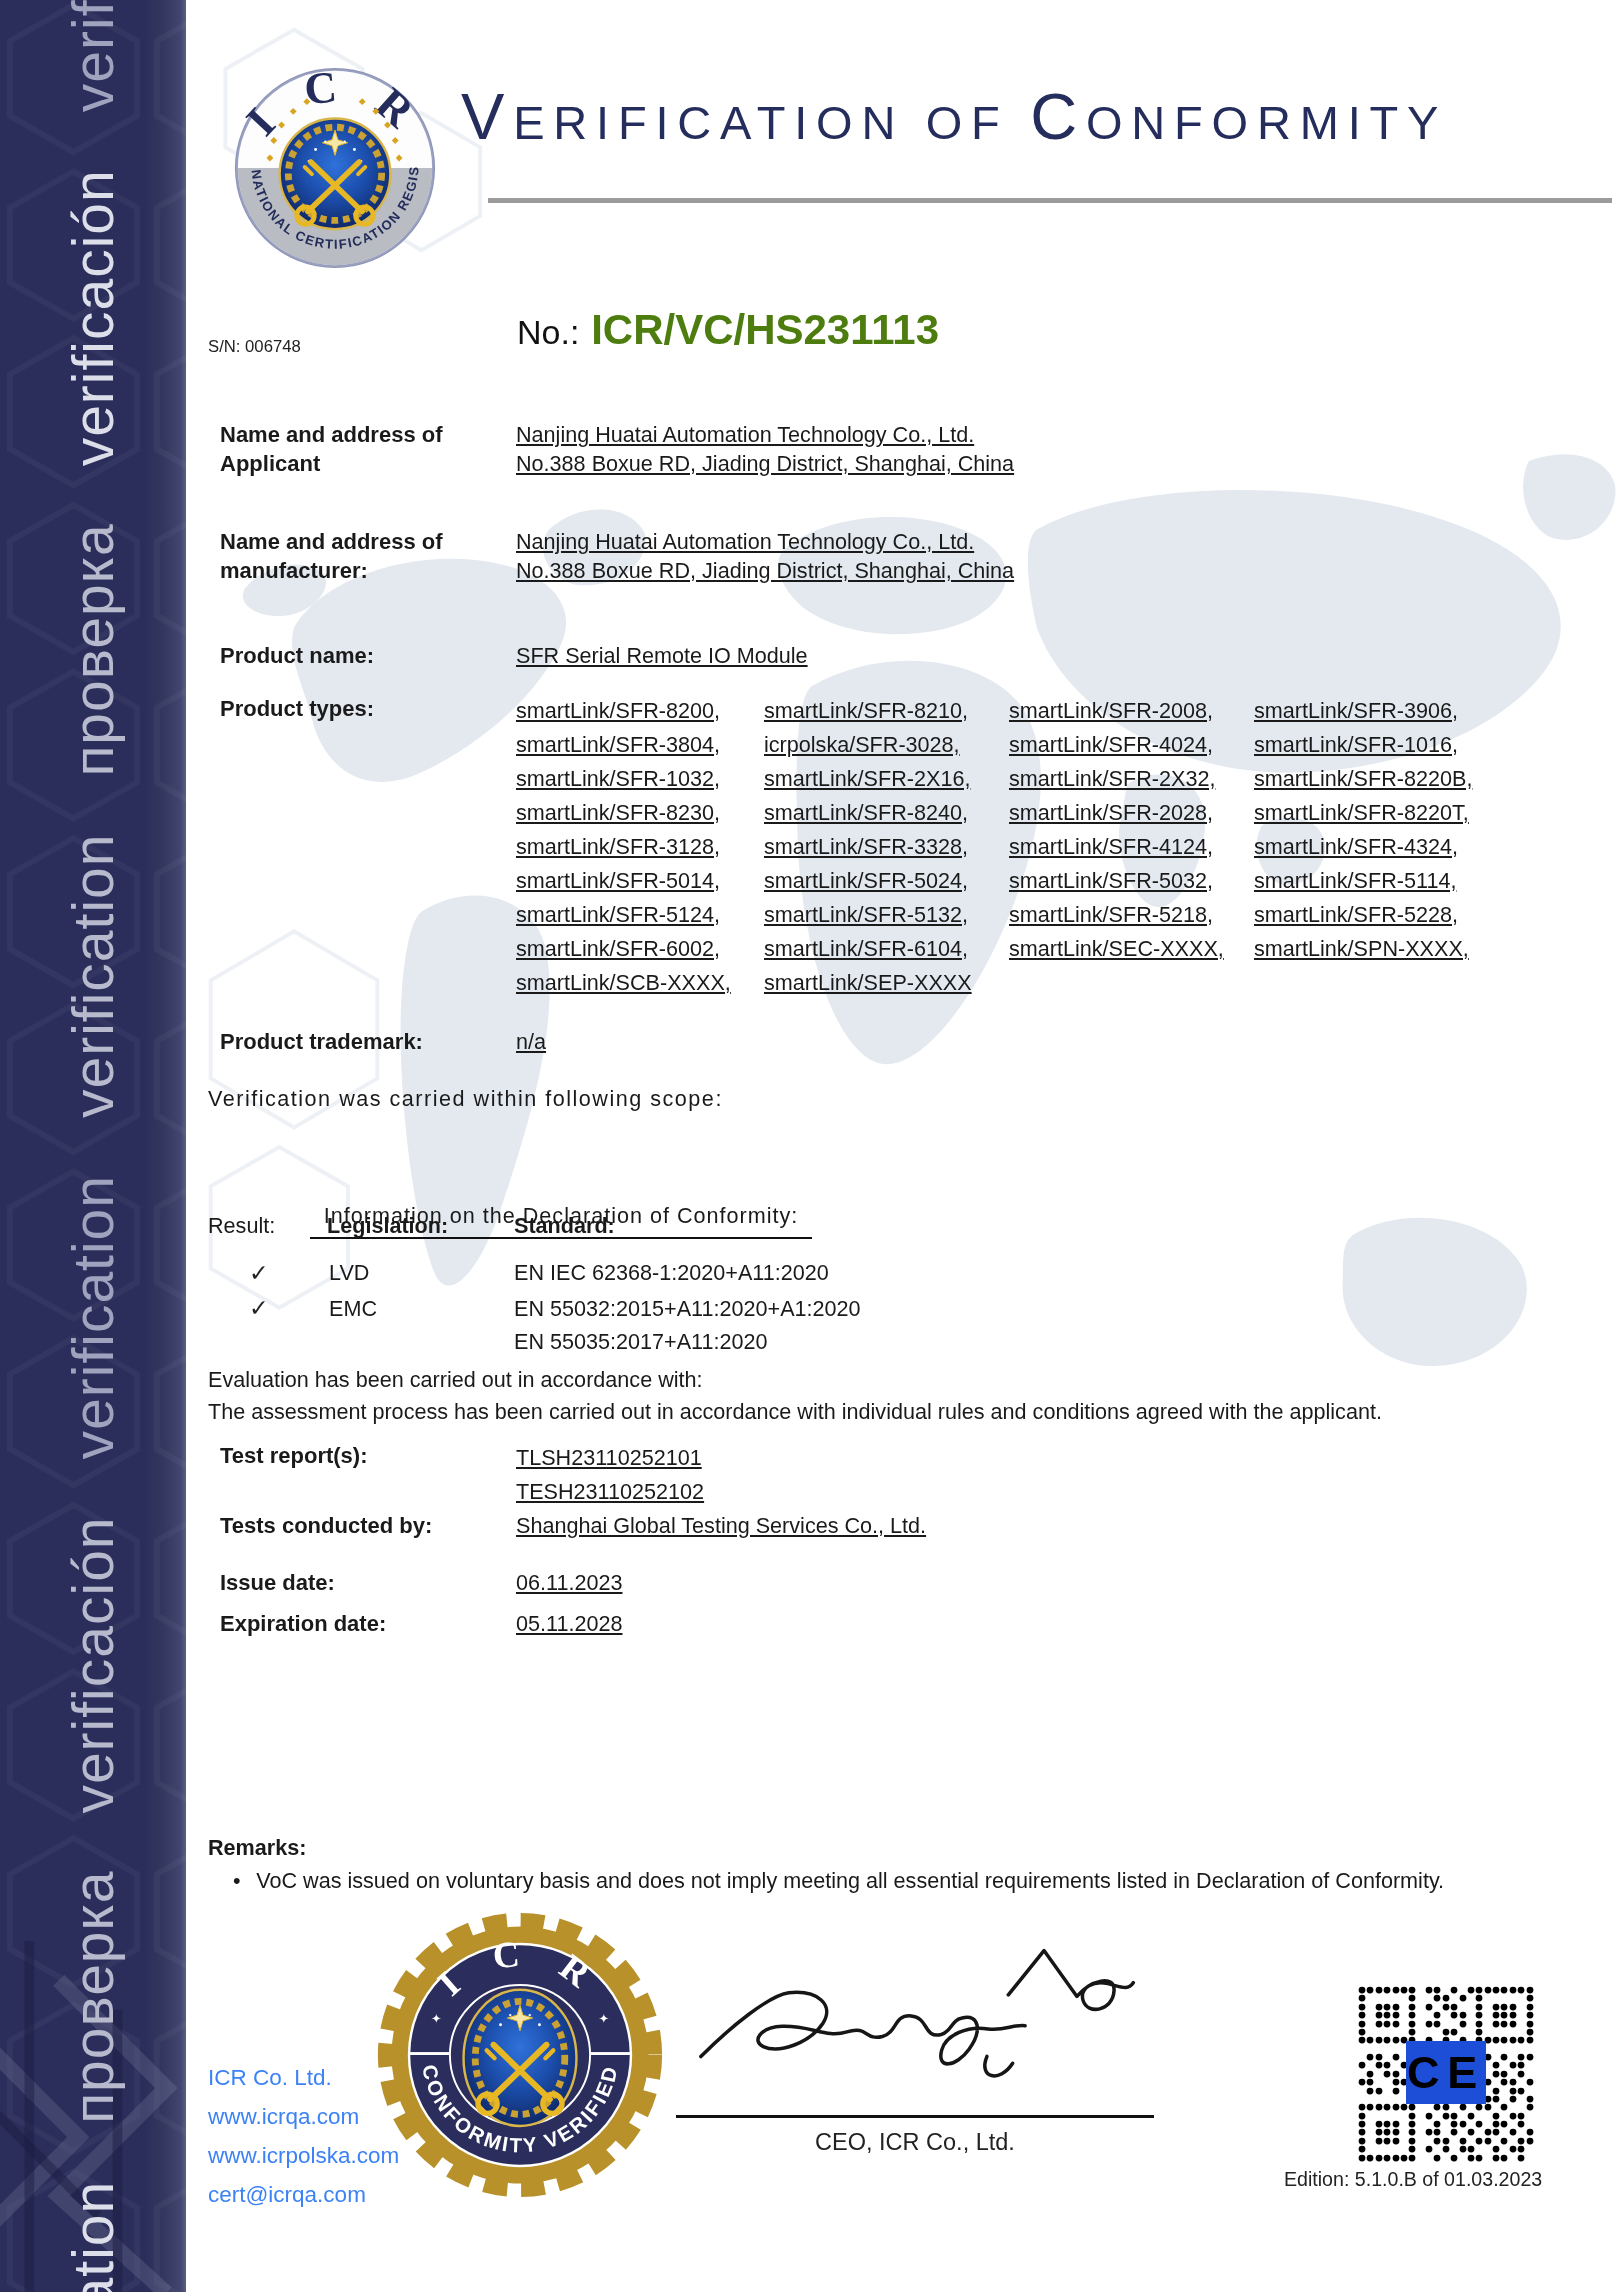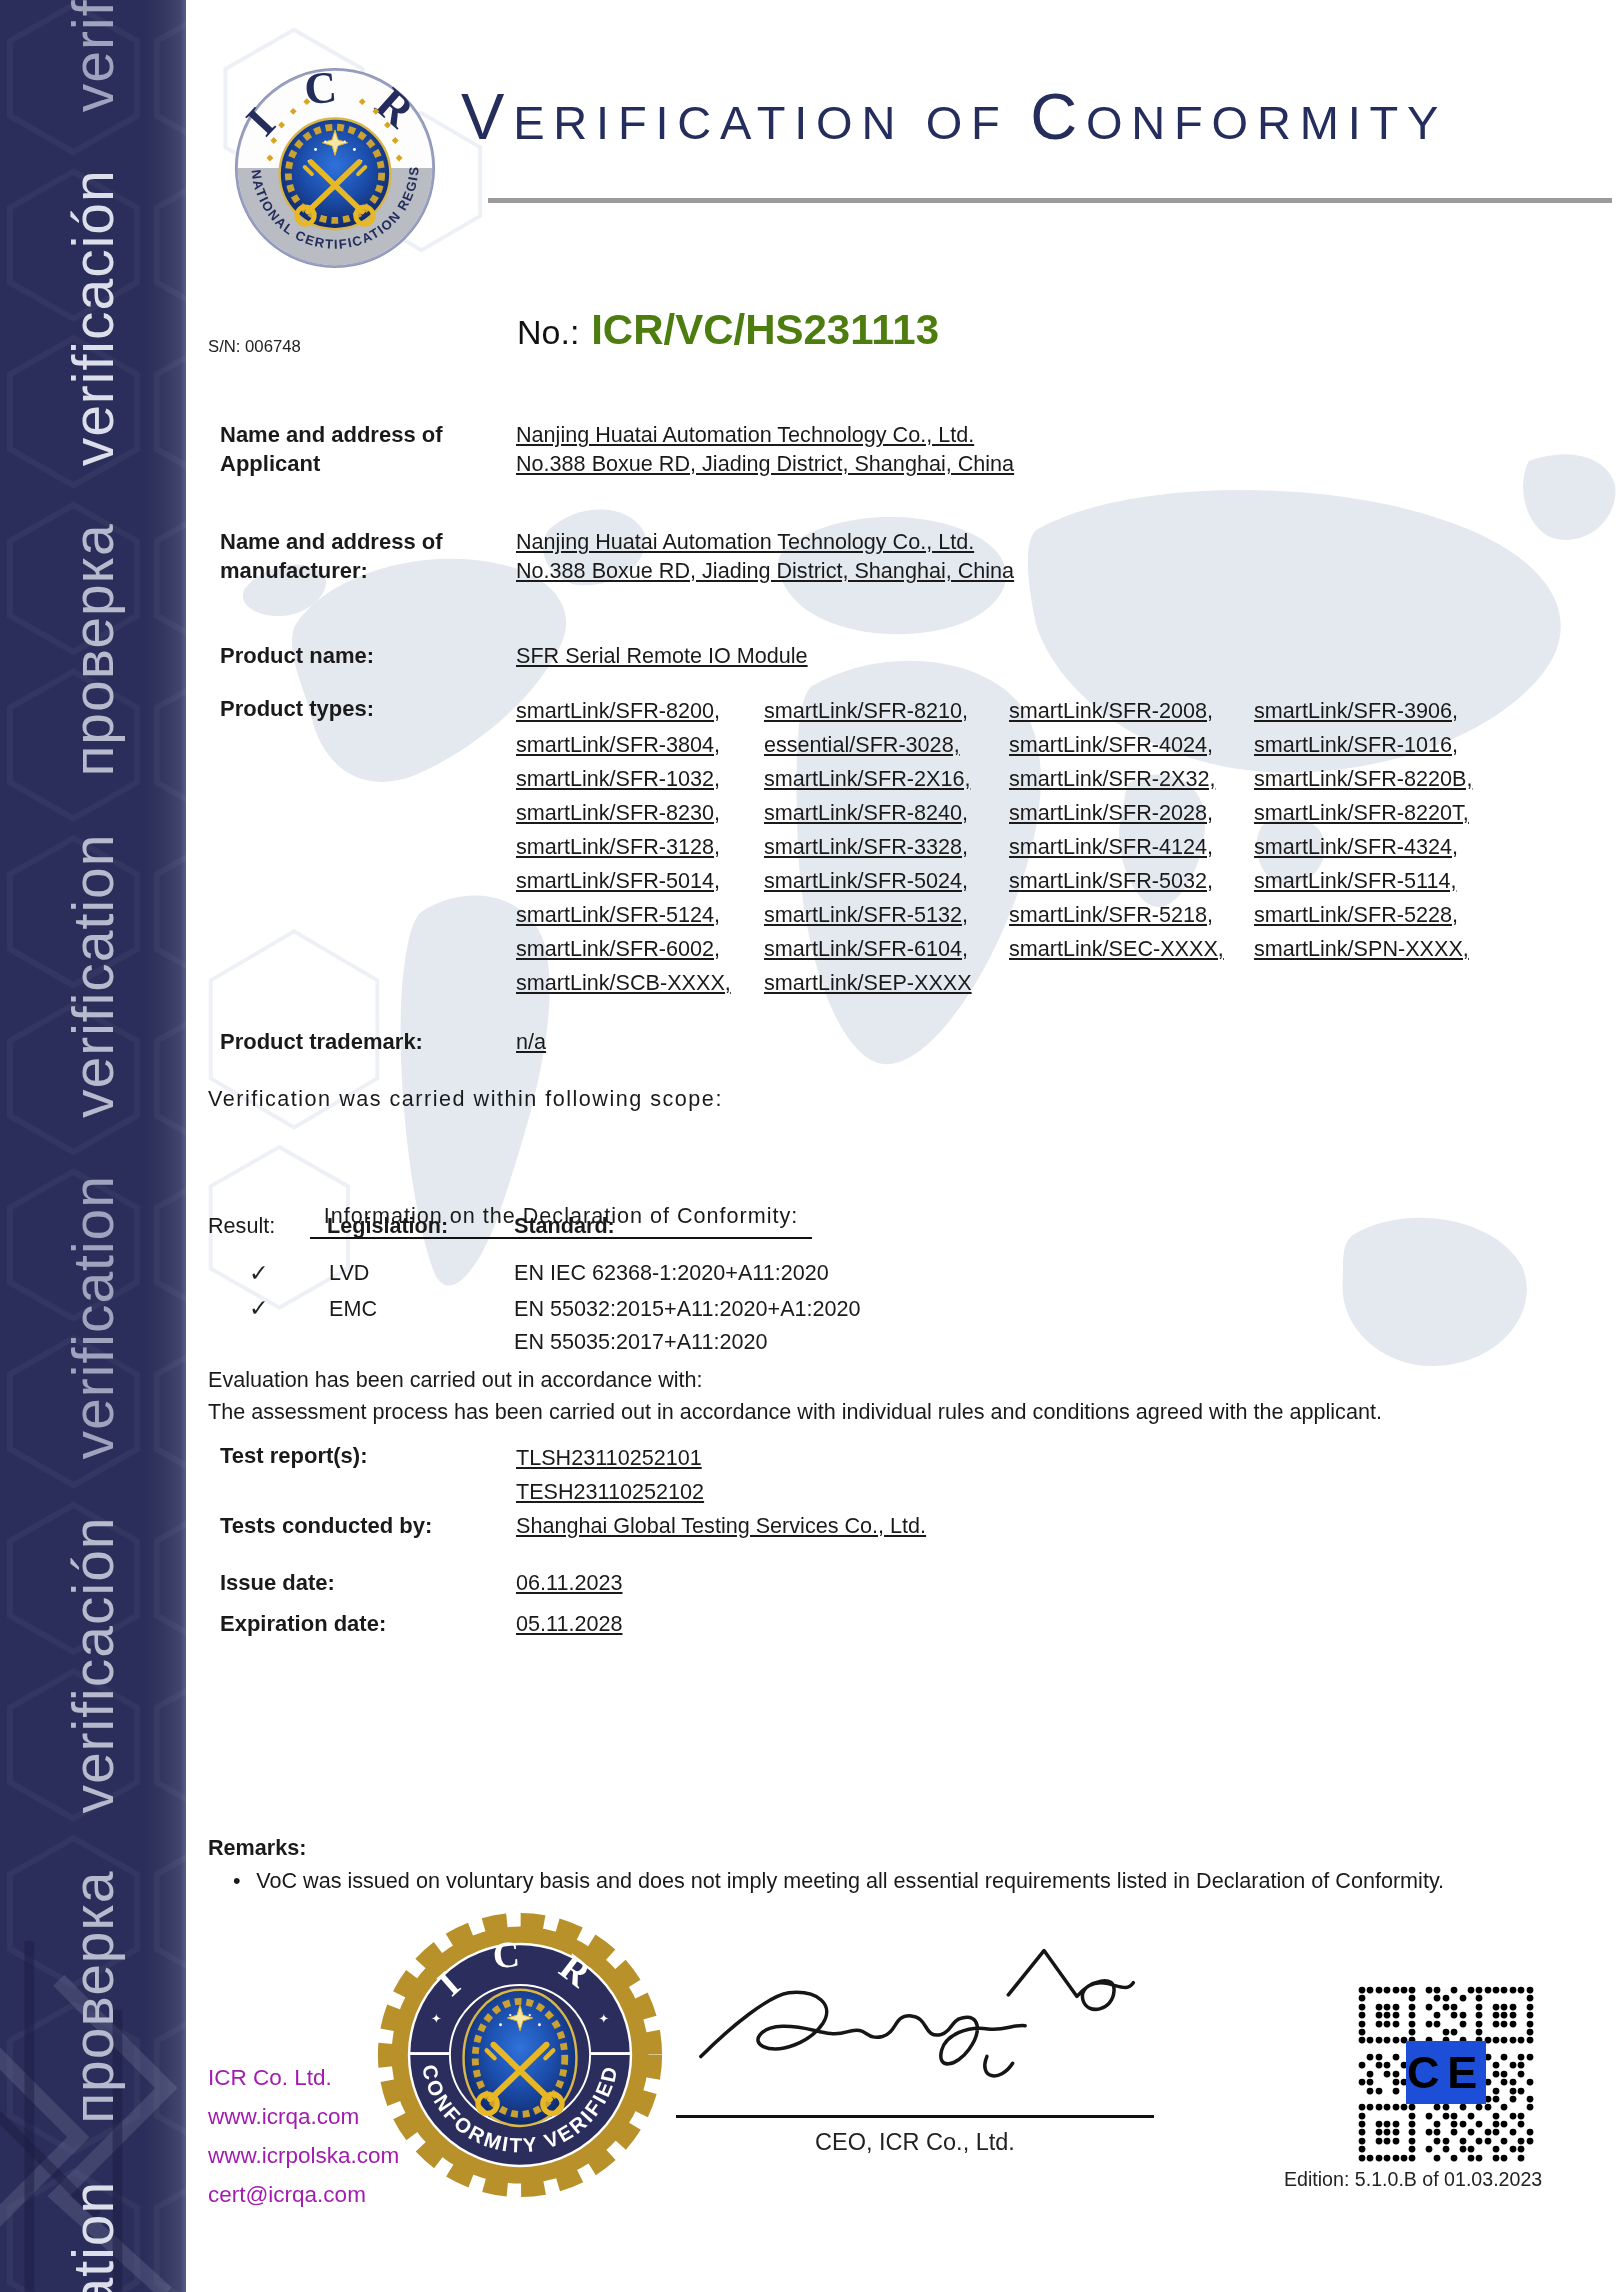--- a/index.html
+++ b/index.html
@@ -41,21 +41,21 @@
   .scope-col{position:absolute;font-size:21.6px;z-index:2;}
   .bold{font-weight:bold;}
   .check{position:absolute;font-size:23.5px;color:#222;z-index:2;}
   .assessment{position:absolute;left:208px;top:1364px;width:1392px;font-size:21.6px;line-height:32px;z-index:2;}
   
   .remarks-label{position:absolute;left:208px;top:1835px;font-size:21.6px;font-weight:bold;z-index:2;}
   .remark-items{position:absolute;left:233px;top:1866px;z-index:2;}
   .remark-item{display:flex;gap:15.7px;font-size:21.6px;line-height:29px;}
   .remark-item .bullet{font-size:21.6px;}
   
-  .contacts{position:absolute;left:208px;top:2058px;font-size:22.5px;line-height:39px;z-index:2;color:#a21caf;}
+  .contacts{position:absolute;left:208px;top:2058px;font-size:22.5px;line-height:39px;z-index:2;color:#3b82f6;}
   .seal{position:absolute;left:374px;top:1905px;width:292px;height:300px;z-index:2;}
   .signature{position:absolute;left:686px;top:1941px;width:470px;height:157px;z-index:2;transform:rotate(-2deg);}
   .sig-line{position:absolute;left:676px;top:2115px;width:478px;height:2.9px;background:#111;z-index:2;}
   .ceo-line{position:absolute;left:676px;top:2129px;width:478px;text-align:center;font-size:23.5px;color:#222;z-index:2;}
   .qr-wrap{position:absolute;left:1358px;top:1986px;width:176px;height:176px;z-index:2;}
   .qr-grid{position:absolute;inset:0;display:grid;grid-template-columns:repeat(21,1fr);grid-template-rows:repeat(21,1fr);}
   .qm{width:100%;height:100%;}
   .qm.on{background:#000;border-radius:50%;transform:scale(.85);}
   .ce-badge{position:absolute;left:48px;top:55px;width:80px;height:63px;background:#1d4ed8;
     display:flex;align-items:center;justify-content:center;font-size:45px;font-weight:bold;
@@ -221,21 +221,21 @@
   <div class="val pt" style="top:694px">
 
   <div class="pt-row">
       <span>smartLink/SFR-8200,</span>
         <span>smartLink/SFR-8210,</span>
         <span>smartLink/SFR-2008,</span>
         <span>smartLink/SFR-3906,</span>
     </div>
       <div class="pt-row">
       <span>smartLink/SFR-3804,</span>
-        <span>essential/SFR-3028,</span>
+        <span>icrpolska/SFR-3028,</span>
         <span>smartLink/SFR-4024,</span>
         <span>smartLink/SFR-1016,</span>
     </div>
       <div class="pt-row">
       <span>smartLink/SFR-1032,</span>
         <span>smartLink/SFR-2X16,</span>
         <span>smartLink/SFR-2X32,</span>
         <span>smartLink/SFR-8220B,</span>
     </div>
       <div class="pt-row">

